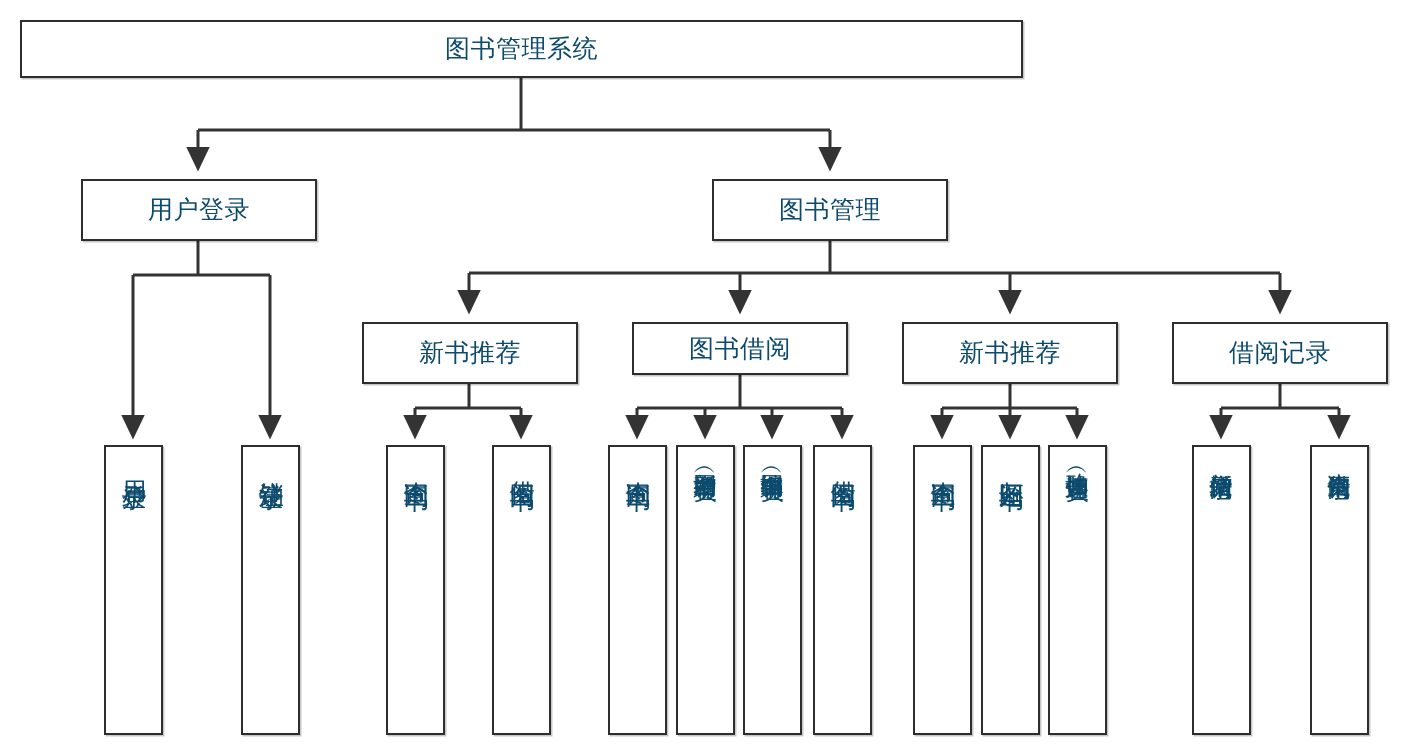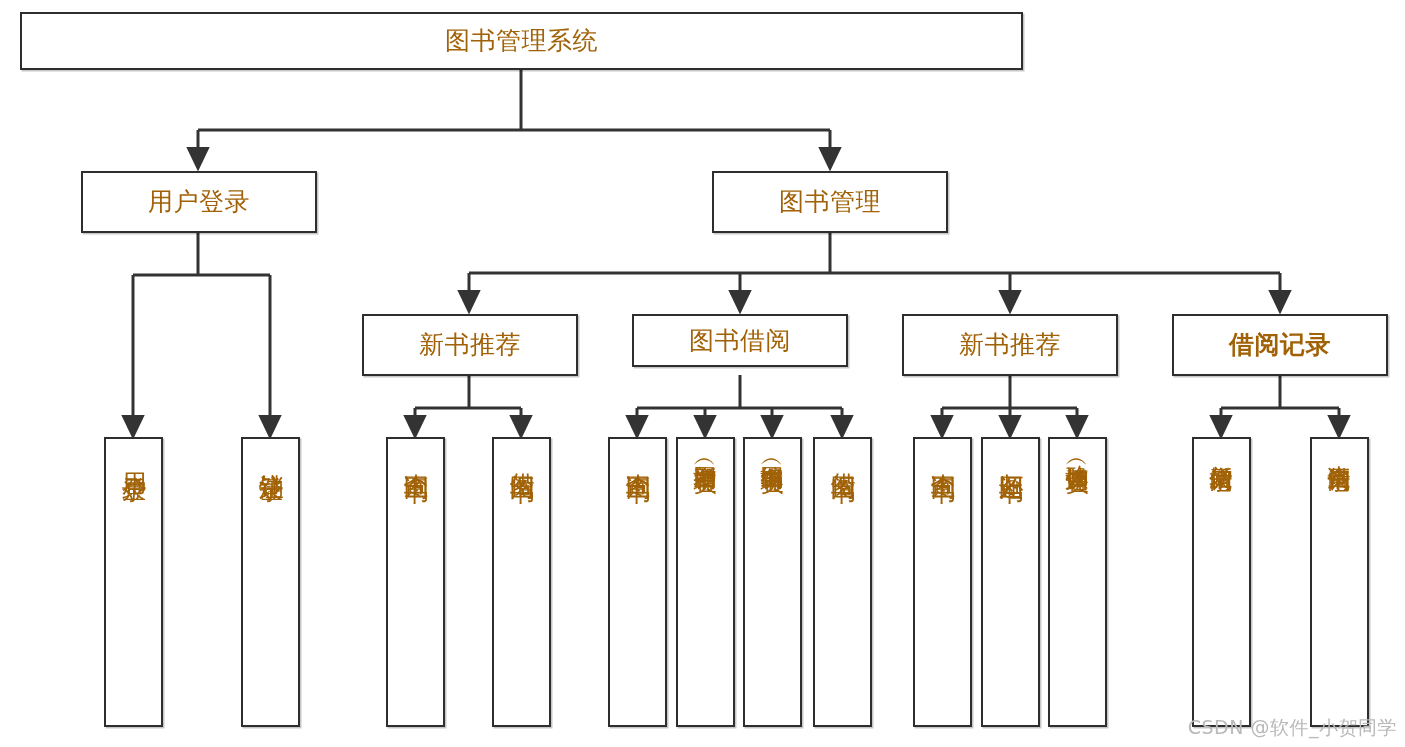--- a/index.html
+++ b/index.html
@@ -27,21 +27,22 @@
   }
   .node {
     position: absolute;
     box-sizing: border-box;
     background: #ffffff;
     border: 2.5px solid #2e2e2e;
     box-shadow: 1.5px 1.5px 0 rgba(0,0,0,0.22);
     display: flex;
     align-items: center;
     justify-content: center;
-    color: #a16207;
+    color: #0c4a6e;
+    margin-top: 8px;
   }
   .node .label {
     display: block;
     text-align: center;
     line-height: 1.12;
     white-space: pre;
   }
   .node.horiz .label {
     font-size: 25px;
     letter-spacing: 0.5px;
@@ -145,21 +146,21 @@
 
   <div class="node horiz" style="left:712px; top:171px; width:236px; height:62px;">
     <span class="label">图书管理</span>
   </div>
   <div class="node horiz" style="left:632px; top:314px; width:216px; height:53px;">
     <span class="label">图书借阅</span>
   </div>
   <div class="node horiz" style="left:902px; top:314px; width:216px; height:62px;">
     <span class="label">新书推荐</span>
   </div>
-  <div class="node horiz" style="left:1172px; top:314px; width:216px; height:62px;font-weight:bold;">
+  <div class="node horiz" style="left:1172px; top:314px; width:216px; height:62px;">
     <span class="label">借阅记录</span>
   </div>
 
   <div class="node vert" style="left:104px; top:437px; width:59px; height:290px;">
     <span class="label">用户登录</span>
   </div>
   <div class="node vert" style="left:241px; top:437px; width:59px; height:290px;">
     <span class="label">注销登录</span>
   </div>
 
@@ -193,14 +194,13 @@
     <span class="label">确认归还（管理员）</span>
   </div>
 
   <div class="node vert two-col" style="left:1192px; top:437px; width:59px; height:290px;">
     <span class="label">新增借阅记录</span>
   </div>
   <div class="node vert two-col" style="left:1310px; top:437px; width:59px; height:290px;">
     <span class="label">查询借阅记录</span>
   </div>
 
-  <div id="watermark">CSDN @软件_小贺同学</div>
 </div>
 
 </body></html>

